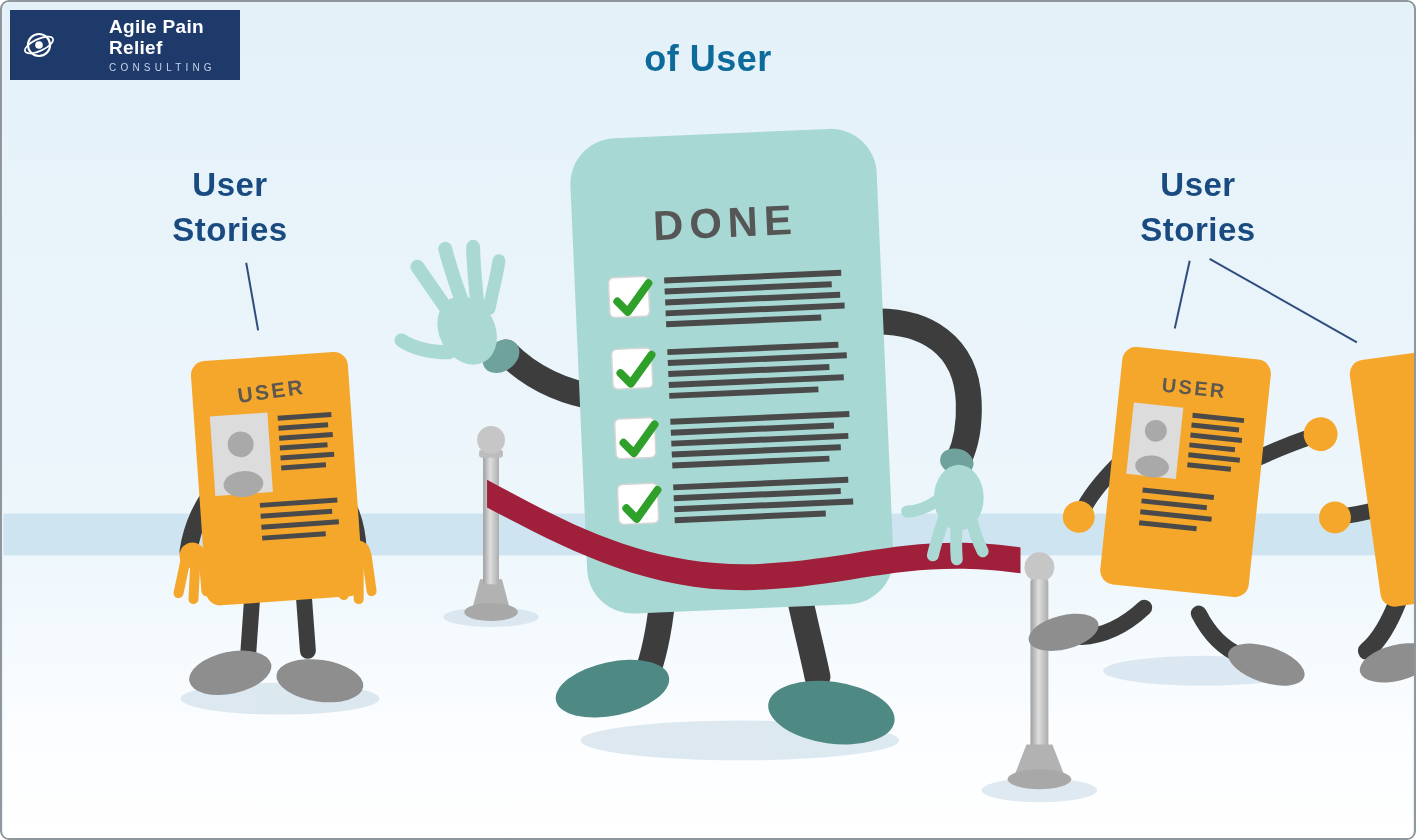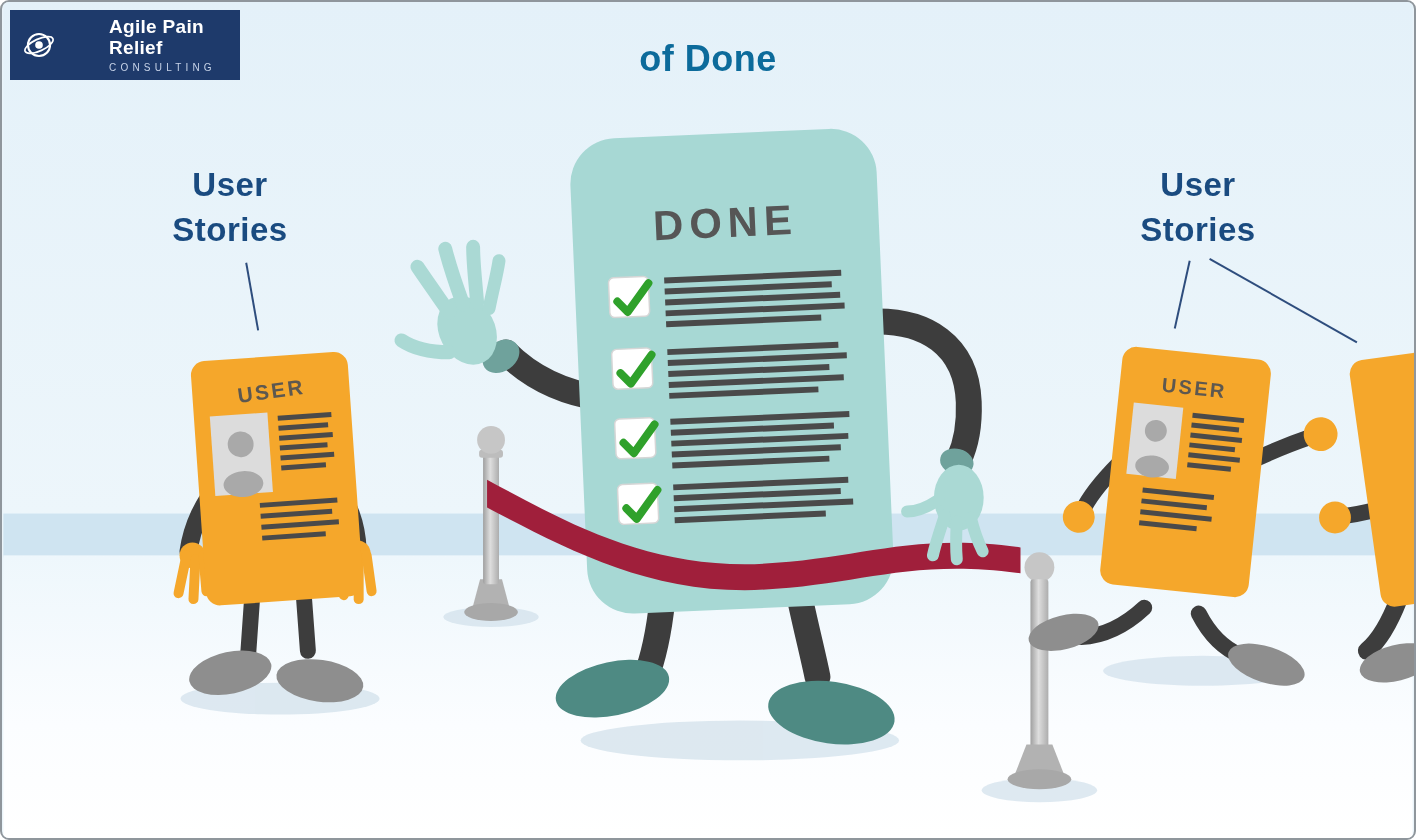--- a/index.html
+++ b/index.html
@@ -265,21 +265,21 @@
       <ellipse cx="20" cy="20" rx="18" ry="7" fill="none" stroke="#ffffff" stroke-width="2" transform="rotate(-25 20 20)"></ellipse>
       <circle cx="20" cy="20" r="4.5" fill="#ffffff"></circle>
     </svg>
     <div class="logo-text">
       <span class="logo-brand">Agile Pain Relief</span>
       <span class="logo-tag">CONSULTING</span>
     </div>
   </div>
 
   <div class="title">
-    <div>of Done</div>
+    <div>of User</div>
   </div>
 
   <div class="side-label left">
     <div>User</div>
     <div>Stories</div>
   </div>
   <div class="side-label right">
     <div>User</div>
     <div>Stories</div>
   </div>

